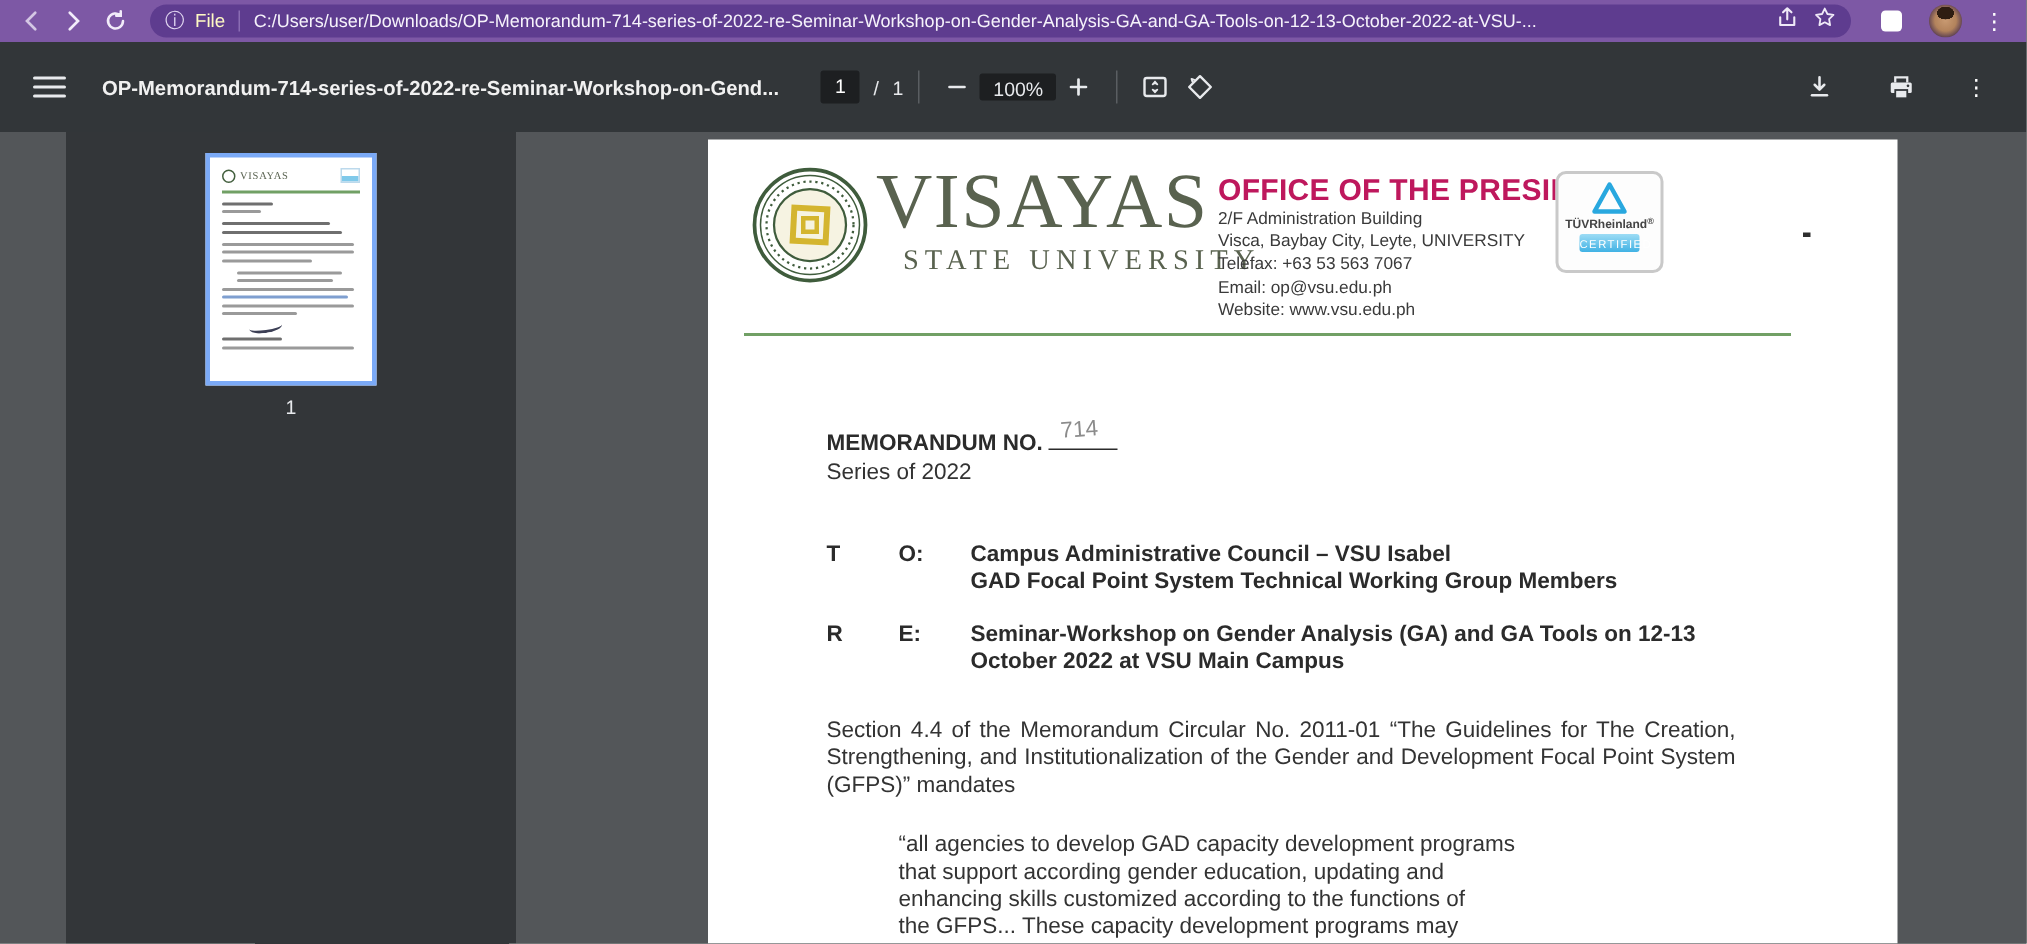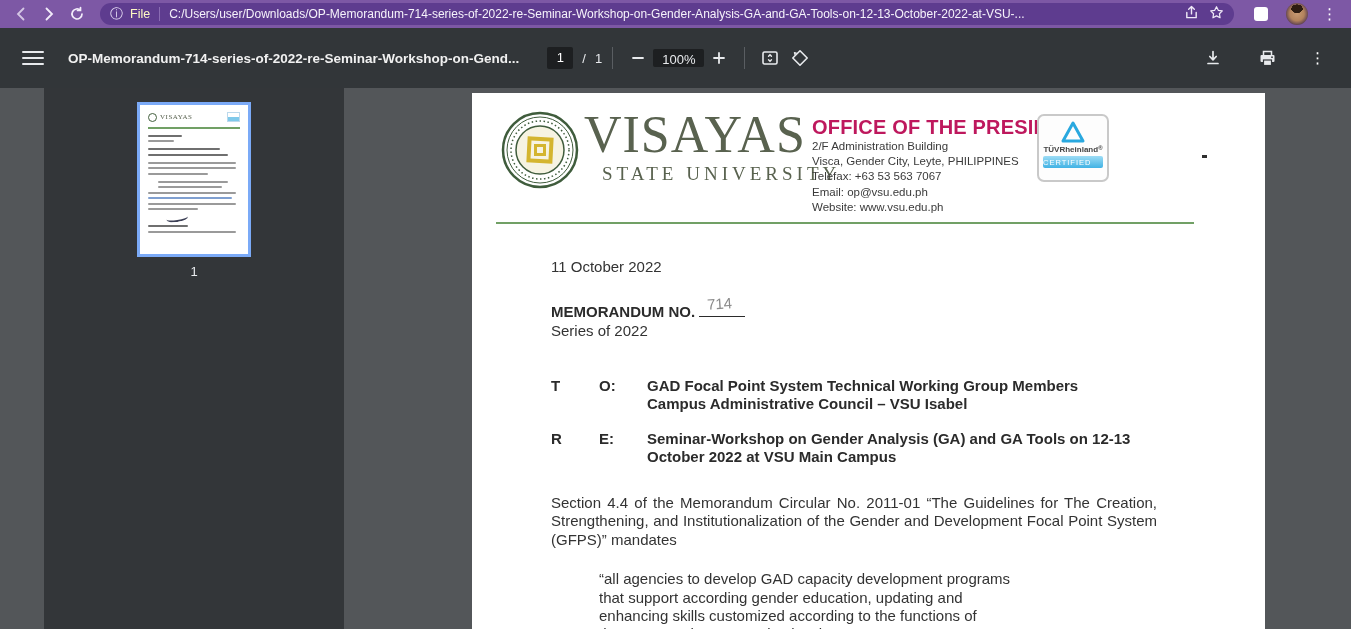--- a/index.html
+++ b/index.html
@@ -74,21 +74,21 @@
   .logo-main { font-size:52px; line-height:1; letter-spacing:1px; }
   .logo-sub { font-size:19px; letter-spacing:4px; margin-top:2px; margin-left:18px; }
   .office { position:absolute; left:340px; top:23px; }
   .office-title { font-size:20px; font-weight:bold; color:#be185d; letter-spacing:.2px; }
   .office-line { font-size:11.5px; color:#3a3a3a; line-height:1.32; }
   .tuv { position:absolute; left:565px; top:21px; width:152px; height:70px; background:#fff;
     display:flex; }
   .tuv-badge { width:72px; height:68px; border:2px solid #c9c9c9; border-radius:7px;
     display:flex; flex-direction:column; align-items:center; padding-top:4px; background:#fdfdfd; }
   .tuv-name { font-size:8px; font-weight:bold; color:#444; margin-top:1px; }
-  .tuv-band { margin-top:2px; width:60px; text-align:left; font-size:7.5px; letter-spacing:1px;
+  .tuv-band { margin-top:2px; width:40px; text-align:left; font-size:7.5px; letter-spacing:1px;
     color:#fff; background:linear-gradient(#9ddcf5, #41b2e4); border-radius:2px; padding:1.5px 0; }
   .tuv-right { padding-left:8px; padding-top:3px; }
   .tuv-line { font-size:9.5px; color:#4a4a4a; line-height:1.25; }
   .tuv-small { font-size:7px; color:#777; line-height:1.3; font-weight:bold; }
   .tuv-gap { height:12px; }
   .stray-mark { position:absolute; left:730px; top:62px; width:5px; height:3px; background:#2e2e2e; }
   .rule { position:absolute; left:24px; top:129px; width:698px; border-top:2.5px solid #71a065; }
 
   
   .memo { position:absolute; left:79px; top:165px; width:606px; font-size:15px; color:#333; }
@@ -252,52 +252,51 @@
           <rect x="29" y="29" width="22" height="22" fill="none" stroke="#d4b52f" stroke-width="4" transform="rotate(3 40 40)"></rect>
           <rect x="35.5" y="35.5" width="9" height="9" fill="none" stroke="#d4b52f" stroke-width="3"></rect>
         </svg>
         <div class="logo-block">
           <div class="logo-main">VISAYAS</div>
           <div class="logo-sub">STATE UNIVERSITY</div>
         </div>
         <div class="office">
           <div class="office-title">OFFICE OF THE PRESIDENT</div>
           <div class="office-line">2/F Administration Building</div>
-          <div class="office-line">Visca, Gender City, Leyte, PHILIPPINES</div>
+          <div class="office-line">Visca, Baybay City, Leyte, UNIVERSITY</div>
           <div class="office-line">Telefax: +63 53 563 7067</div>
           <div class="office-line">Email: op@vsu.edu.ph</div>
           <div class="office-line">Website: www.vsu.edu.ph</div>
         </div>
         <div class="tuv">
           <div class="tuv-badge">
             <svg width="26" height="24" viewBox="0 0 26 24">
               <path d="M13 3 23 21H3z" fill="none" stroke="#29a8df" stroke-width="3" stroke-linejoin="round"></path>
             </svg>
             <div class="tuv-name"><span>TÜVRheinland</span><span style="font-size:6px; vertical-align:top">®</span></div>
             <div class="tuv-band">CERTIFIED</div>
           </div>
         </div>
         <div class="stray-mark"></div>
         <div class="rule"></div>
       </div>
 
       <div class="memo">
-        <div class="m-date">11 October 2022</div>
 
         <div class="memo-line">
           <span>MEMORANDUM NO.</span><span class="memo-blank"><span class="memo-num">714</span></span>
         </div>
         <div class="series">Series of 2022</div>
 
         <div class="addr-row to">
           <span>T</span>
           <span>O:</span>
           <span>
+            <div>Campus Administrative Council – VSU Isabel</div>
             <div>GAD Focal Point System Technical Working Group Members</div>
-            <div>Campus Administrative Council – VSU Isabel</div>
           </span>
         </div>
 
         <div class="addr-row re">
           <span>R</span>
           <span>E:</span>
           <span>Seminar-Workshop on Gender Analysis (GA) and GA Tools on 12-13 October 2022 at VSU Main Campus</span>
         </div>
 
         <div class="body-par">Section 4.4 of the Memorandum Circular No. 2011-01 “The Guidelines for The Creation, Strengthening, and Institutionalization of the Gender and Development Focal Point System (GFPS)” mandates</div>

